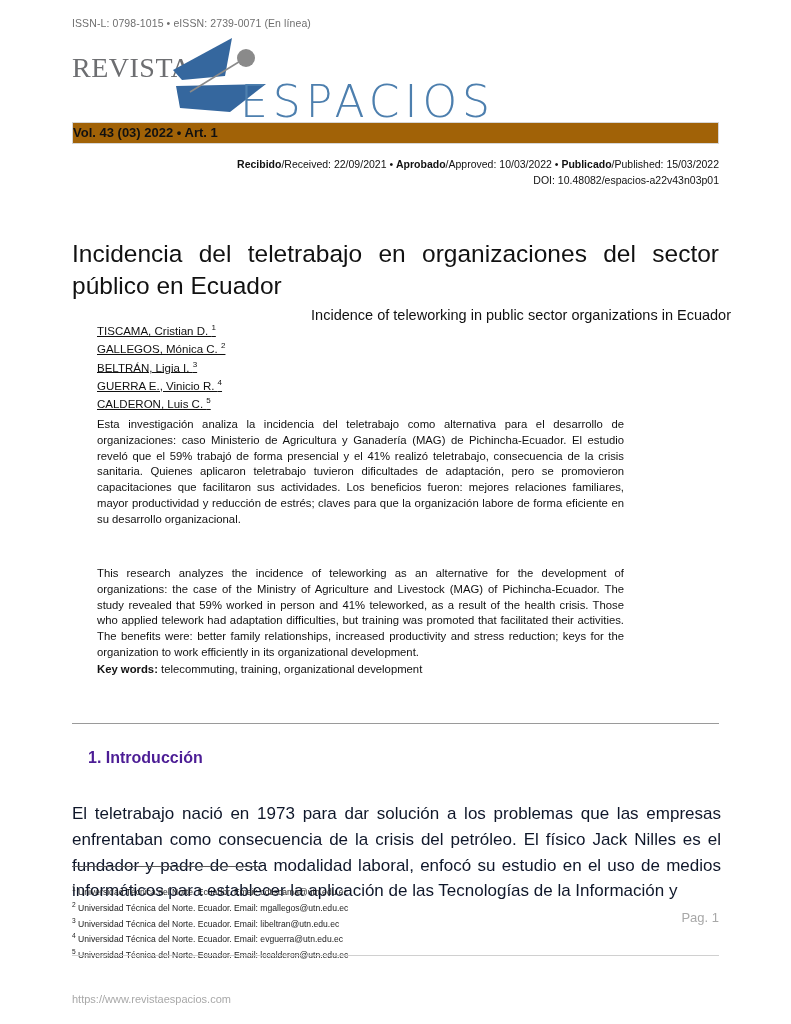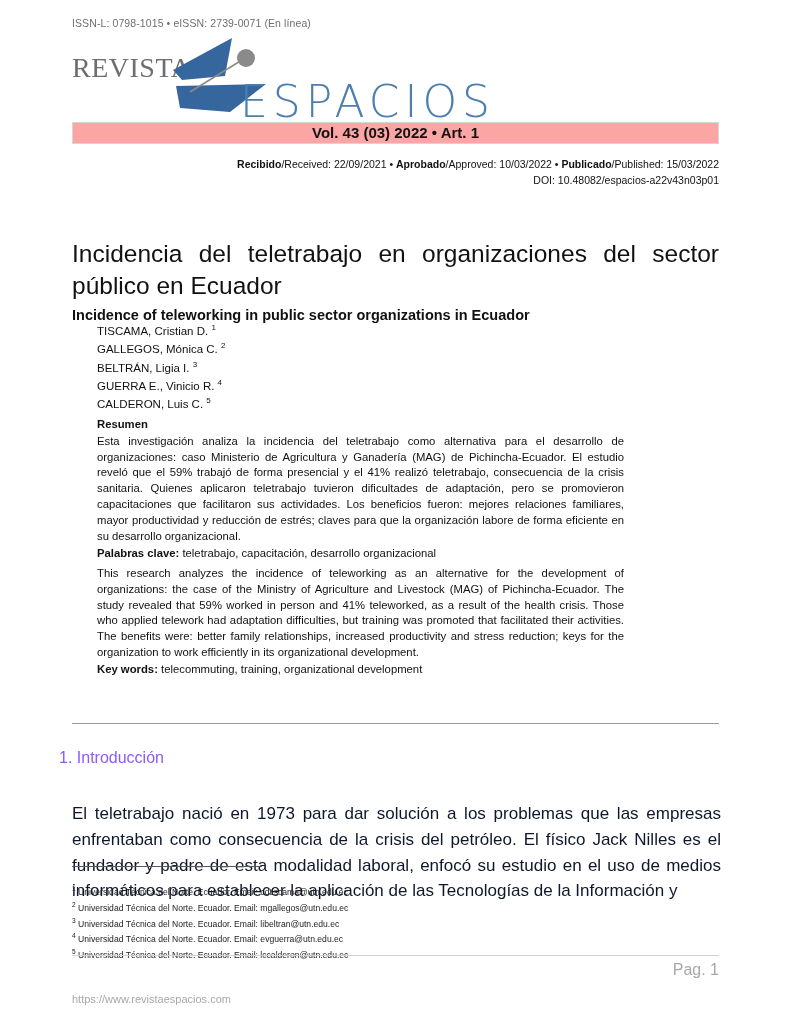--- a/index.html
+++ b/index.html
@@ -71,24 +71,24 @@
     font-family: "DejaVu Sans", sans-serif;
   }
 
   
   .vol-bar {
     position: absolute;
     left: 72px;
     top: 122px;
     width: 647px;
     height: 22px;
-    background: #fca5a5;
+    background: #a16207;
     border: 1px solid #d6d6d6;
-    text-align: center;
-    font-size: 15px;
+    text-align: left;
+    font-size: 13px;
     font-weight: bold;
     color: #111;
     line-height: 20px;
   }
 
   
   .dates {
     position: absolute;
     right: 72px;
     top: 158px;
@@ -114,36 +114,38 @@
     width: 647px;
     font-size: 24.5px;
     font-weight: normal;
     line-height: 1.27;
     text-align: justify;
     text-justify: inter-word;
     color: #111;
   }
   .subtitle {
     position: absolute;
-    left: 72px;
+    left: 84px;
     top: 295px;
     width: 647px;
     font-size: 14.5px;
-    font-weight: bold;
-    color: #111;
+    font-weight: normal;
+    color: #111;
+    text-align: right;
   }
 
   
   .authors {
     position: absolute;
     left: 97px;
     top: 322px;
     font-size: 11.5px;
     line-height: 1.52;
     color: #111;
+    text-decoration: underline;
   }
   .authors div sup { font-size: 8px; vertical-align: super; }
 
   
   .abs-block {
     position: absolute;
     left: 97px;
     width: 527px;
     font-size: 11.3px;
     line-height: 1.40;
@@ -165,25 +167,25 @@
   .sec-rule {
     position: absolute;
     left: 72px;
     top: 723px;
     width: 647px;
     height: 1px;
     background: #9a9a9a;
   }
   .sec-head {
     position: absolute;
-    left: 59px;
+    left: 88px;
     top: 733px;
     font-size: 16px;
-    font-weight: normal;
-    color: #8b5cf6;
+    font-weight: bold;
+    color: #4c1d95;
   }
   .intro-para {
     position: absolute;
     left: 72px;
     top: 784px;
     width: 649px;
     font-size: 17px;
     line-height: 1.52;
     text-align: justify;
     color: #0f172a;
@@ -221,22 +223,22 @@
   .footer-left {
     position: absolute;
     left: 72px;
     top: 993px;
     font-size: 11px;
     color: #a8a8a8;
   }
   .footer-right {
     position: absolute;
     right: 72px;
-    top: 961px;
-    font-size: 16px;
+    top: 910px;
+    font-size: 13px;
     color: #a8a8a8;
   }
 </style>
 </head>
 <body>
 
 <div class="page">
 
   <div class="issn-line">ISSN-L: 0798-1015 • eISSN: 2739-0071 (En línea)</div>
 
@@ -265,23 +267,21 @@
 
   <div class="authors">
       <div><span>TISCAMA, Cristian D. </span><sup>1</sup></div>
       <div><span>GALLEGOS, Mónica C. </span><sup>2</sup></div>
       <div><span>BELTRÁN, Ligia I. </span><sup>3</sup></div>
       <div><span>GUERRA E., Vinicio R. </span><sup>4</sup></div>
       <div><span>CALDERON, Luis C. </span><sup>5</sup></div>
     </div>
 
   <div class="abs-block" id="resumen-block">
-    <div class="abs-head">Resumen</div>
     <div class="abs-body">Esta investigación analiza la incidencia del teletrabajo como alternativa para el desarrollo de organizaciones: caso Ministerio de Agricultura y Ganadería (MAG) de Pichincha-Ecuador. El estudio reveló que el 59% trabajó de forma presencial y el 41% realizó teletrabajo, consecuencia de la crisis sanitaria. Quienes aplicaron teletrabajo tuvieron dificultades de adaptación, pero se promovieron capacitaciones que facilitaron sus actividades. Los beneficios fueron: mejores relaciones familiares, mayor productividad y reducción de estrés; claves para que la organización labore de forma eficiente en su desarrollo organizacional.</div>
-    <div class="kw"><b>Palabras clave:</b> <span>teletrabajo, capacitación, desarrollo organizacional</span></div>
   </div>
 
   <div class="abs-block" id="abstract-block">
     <div class="abs-body">This research analyzes the incidence of teleworking as an alternative for the development of organizations: the case of the Ministry of Agriculture and Livestock (MAG) of Pichincha-Ecuador. The study revealed that 59% worked in person and 41% teleworked, as a result of the health crisis. Those who applied telework had adaptation difficulties, but training was promoted that facilitated their activities. The benefits were: better family relationships, increased productivity and stress reduction; keys for the organization to work efficiently in its organizational development.</div>
     <div class="kw"><b>Key words:</b> <span>telecommuting, training, organizational development</span></div>
   </div>
 
   <div class="sec-rule"></div>
   <h3 class="sec-head">1. Introducción</h3>
   <p class="intro-para">El teletrabajo nació en 1973 para dar solución a los problemas que las empresas enfrentaban como consecuencia de la crisis del petróleo. El físico Jack Nilles es el fundador y padre de esta modalidad laboral, enfocó su estudio en el uso de medios informáticos para establecer la aplicación de las Tecnologías de la Información y</p>

